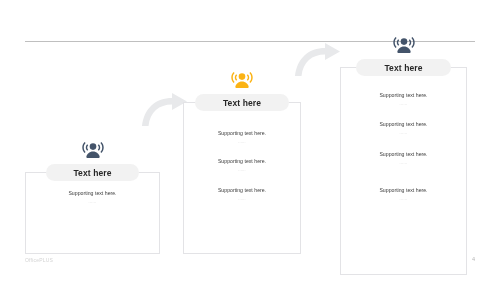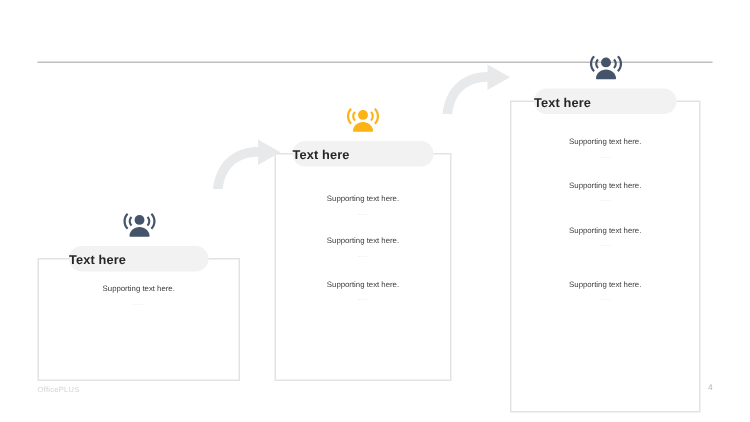--- a/index.html
+++ b/index.html
@@ -52,20 +52,21 @@
 
   
   .pill {
     position: absolute;
     top: 22px;
     height: 17px;
     border-radius: 9px;
     background: #f2f2f2;
     display: flex;
     align-items: center;
+    justify-content: center;
     z-index: 3;
   }
   .pill-label {
     font-size: 8.5px;
     font-weight: bold;
     color: #262626;
     letter-spacing: .1px;
     white-space: nowrap;
   }
 

